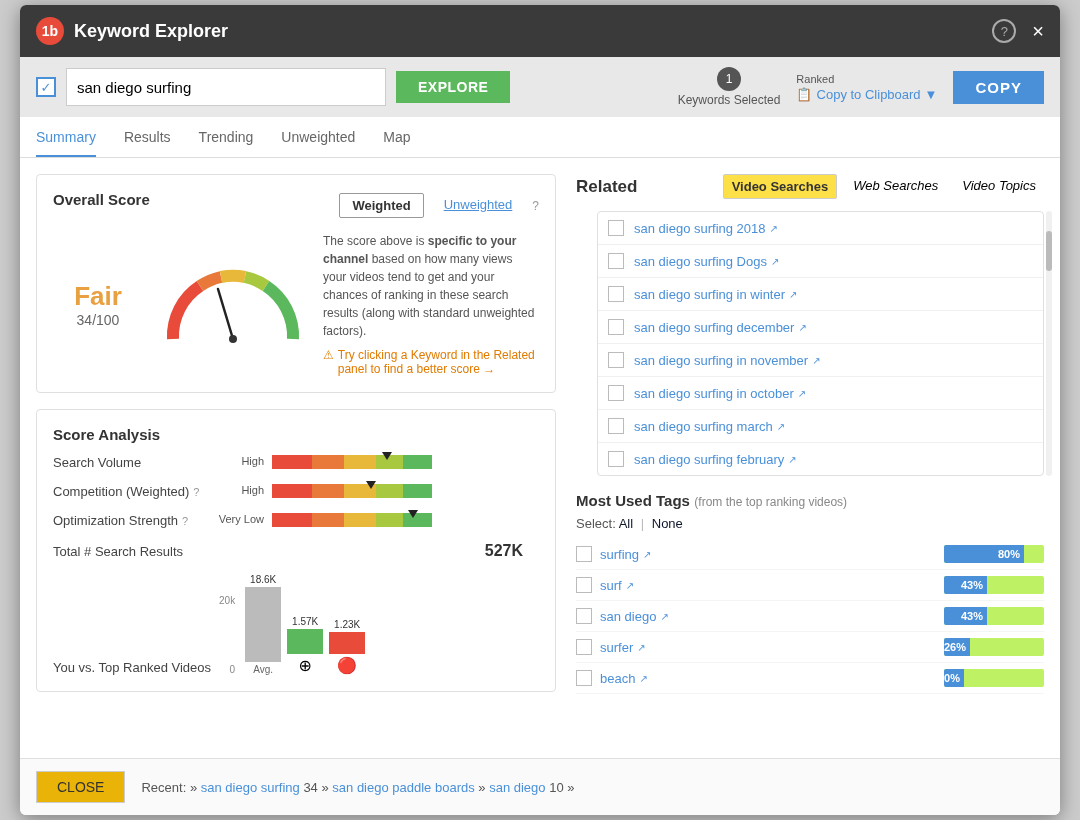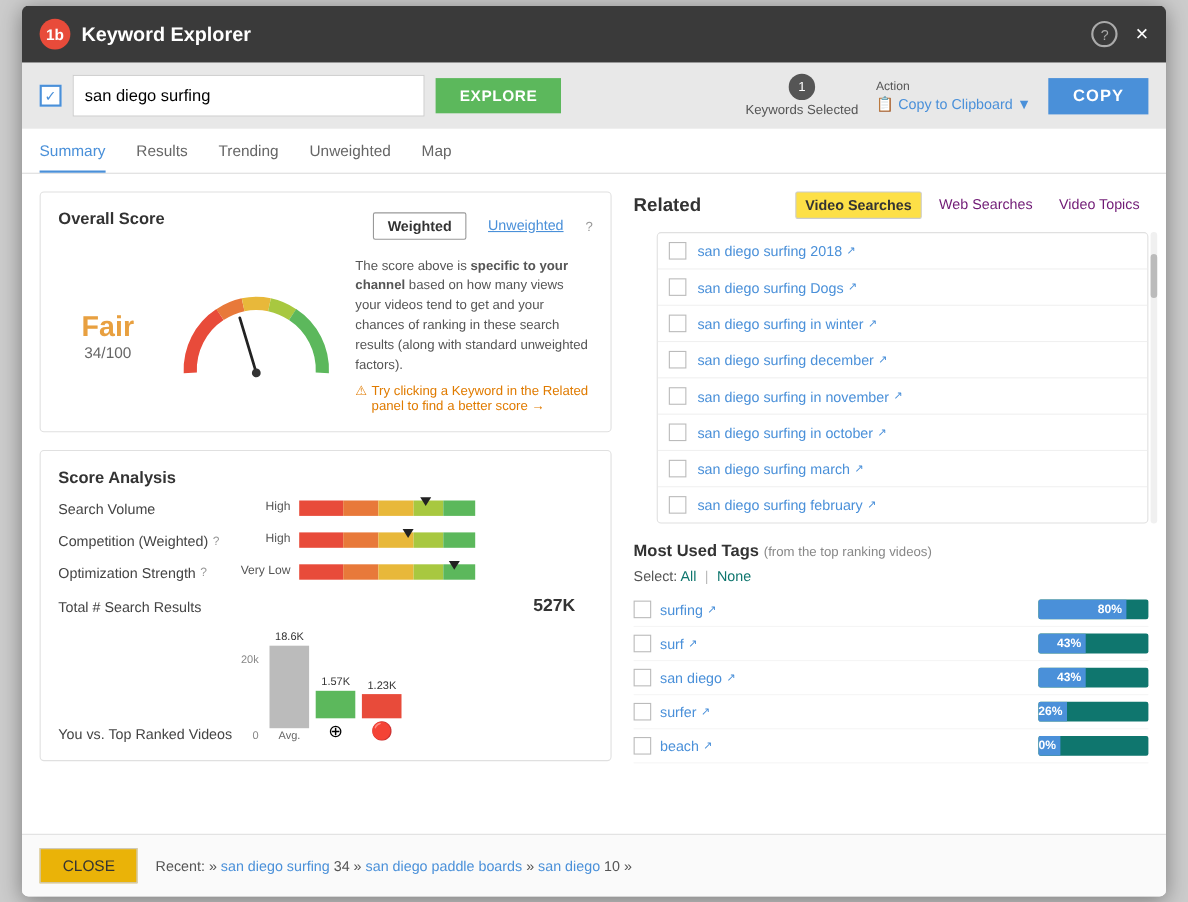--- a/index.html
+++ b/index.html
@@ -269,21 +269,21 @@
       cursor: pointer;
       padding: 4px 8px;
       border-radius: 2px;
     }
     .related-tab.active {
       border: 1px solid #ccc;
       background: #fde047;
       color: #333;
       font-weight: bold;
     }
-    .related-tab.link { color: #701a75; text-decoration: none; }
+    .related-tab.link { color: #000000; text-decoration: none; font-style: italic; }
 
     .related-list {
       border: 1px solid #e0e0e0;
       border-radius: 4px;
       overflow: hidden;
       margin-bottom: 16px;
     }
     .related-item {
       display: flex;
       align-items: center;
@@ -315,38 +315,38 @@
       background: #bbb;
       border-radius: 3px;
       margin-top: 20px;
     }
 
     
     .tags-section { margin-top: 4px; }
     .tags-title { font-size: 15px; font-weight: bold; color: #333; margin-bottom: 4px; }
     .tags-subtitle { font-size: 12px; color: #888; font-weight: normal; }
     .tags-select-row { font-size: 13px; color: #555; margin-bottom: 8px; }
-    .tags-select-link { color: #0f766e; cursor: pointer; }
+    .tags-select-link { color: #0f172a; cursor: pointer; }
     .tags-select-sep { color: #bbb; margin: 0 4px; }
 
     .tag-item {
       display: flex;
       align-items: center;
       padding: 6px 0;
       border-bottom: 1px solid #f5f5f5;
       gap: 8px;
     }
     .tag-checkbox {
       width: 16px; height: 16px;
       border: 1px solid #bbb;
       background: #fff;
       flex-shrink: 0;
     }
     .tag-link { font-size: 13px; color: #4a90d9; flex: 1; display: flex; align-items: center; gap: 4px; }
-    .tag-bar-container { width: 100px; background: #0f766e; height: 18px; border-radius: 2px; overflow: hidden; position: relative; }
+    .tag-bar-container { width: 100px; background: #bef264; height: 18px; border-radius: 2px; overflow: hidden; position: relative; }
     .tag-bar-fill { height: 100%; background: #4a90d9; display: flex; align-items: center; justify-content: flex-end; padding-right: 4px; }
     .tag-pct { font-size: 11px; color: #fff; font-weight: bold; }
 
     
     .footer {
       border-top: 1px solid #e0e0e0;
       padding: 12px 16px;
       display: flex;
       align-items: center;
       gap: 16px;
@@ -384,21 +384,21 @@
     <div class="search-checkbox">✓</div>
     <input class="search-input" type="text" value="san diego surfing" style="">
     <button class="explore-btn">EXPLORE</button>
 
     <div class="search-right">
       <div class="keywords-selected">
         <div class="keywords-badge">1</div>
         <span>Keywords Selected</span>
       </div>
       <div class="action-section">
-        <span class="action-label">Action</span>
+        <span class="action-label">Ranked</span>
         <span class="copy-to-clipboard">
           <span>📋</span>
           <span>Copy to Clipboard</span>
           <span>▼</span>
         </span>
       </div>
       <button class="copy-btn">COPY</button>
     </div>
   </div>
 

